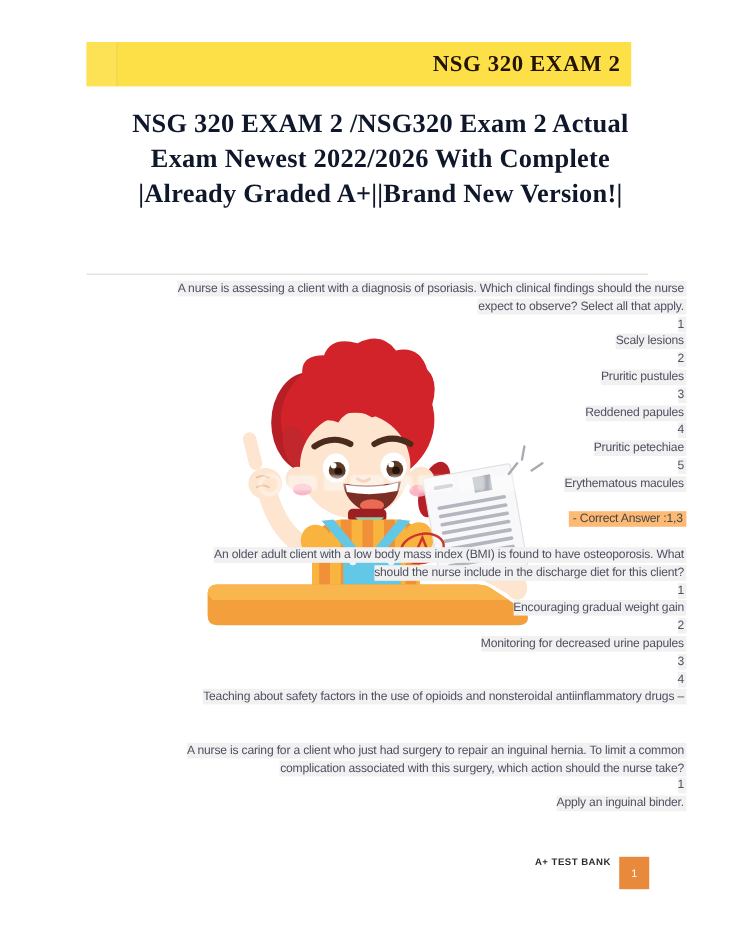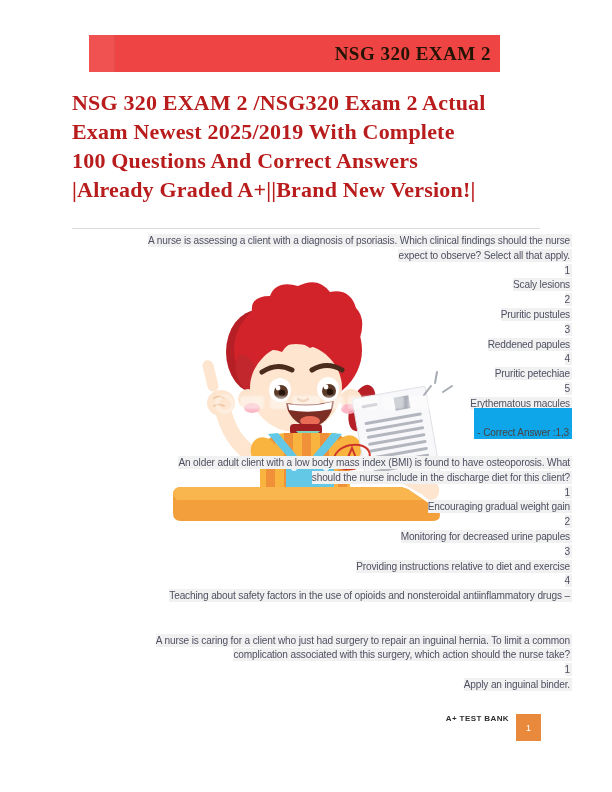--- a/index.html
+++ b/index.html
@@ -3,50 +3,50 @@
 <meta charset="utf-8">
 <style>
   html,body{margin:0;padding:0;background:#888;}
   .page{
     position:relative; width:612px; height:792px; background:#ffffff;
     margin:0 auto; overflow:hidden;
     font-family:"Liberation Sans", sans-serif;
   }
   
   .header-bar{
-    position:absolute; left:89px; top:35px; width:411px; height:37px;
-    background:#ef4444;
+    position:absolute; left:72px; top:35px; width:454px; height:37px;
+    background:#fde047;
   }
   .header-accent{
     position:absolute; left:0; top:0; width:25px; height:100%;
     background:rgba(255,255,255,.08); border-right:1px solid rgba(0,0,0,.06);
   }
   .header-title{
     position:absolute; right:9px; top:0; height:37px; line-height:38px;
     font-family:"Liberation Serif", serif; font-size:19px; font-weight:600;
     color:#231405; letter-spacing:.5px;
   }
   
   .doc-title{
     position:absolute; left:72px; top:88px; width:490px;
     font-family:"Liberation Serif", serif; font-weight:bold;
-    font-size:22px; line-height:29px; color:#b91c1c; letter-spacing:.2px;
+    font-size:22px; line-height:29px; color:#0f172a; letter-spacing:.2px;text-align:center;
   }
   .separator{
     position:absolute; left:72px; top:228px; width:468px; height:1px;
     background:#DCDCDC;
   }
   
   .content{
     position:absolute; left:72px; top:234px; width:500px; z-index:2;
     font-size:10.1px; letter-spacing:-0.15px; color:#4E5060;
   }
   .line{ height:14.8px; line-height:14.6px; white-space:pre;text-align:right; }
   .linebg{ background:#F1F1F2; padding:1px 2px 1px 0; }
-  .hl{ background:#0ea5e9; color:#454545; padding:19px 3px 1px 1px;margin-top:32px; }
+  .hl{ background:#fdba74; color:#454545; padding:1px 3px 1px 1px;margin-top:32px; }
   
   .illustration{
     position:absolute; left:170px; top:277px; width:304px; height:246px; z-index:1;
   }
   
   .footer{
     position:absolute; right:71px; top:714px; height:28px; z-index:3;
     display:flex; align-items:flex-start; gap:7px;
   }
   .footer-brand{
@@ -63,22 +63,21 @@
 
 <div class="page">
 
   <div class="header-bar">
     <div class="header-accent"></div>
     <div class="header-title">NSG 320 EXAM 2</div>
   </div>
 
   <div class="doc-title">
     <div>NSG 320 EXAM 2 /NSG320 Exam 2 Actual</div>
-    <div>Exam Newest 2025/2019 With Complete</div>
-    <div>100 Questions And Correct Answers</div>
+    <div>Exam Newest 2022/2026 With Complete</div>
     <div>|Already Graded A+||Brand New Version!|</div>
   </div>
 
   <div class="separator"></div>
 
   <div class="illustration">
     <svg width="304" height="246" viewBox="170 277 304 246" xmlns="http://www.w3.org/2000/svg">
       <defs>
         <clipPath id="torsoClip">
           <path d="M260,492 L260,462 Q260,436 284,433 L334,433 Q350,436 350,462 L350,492 Z"></path>
@@ -211,21 +210,20 @@
       <div class="line">&nbsp;</div>
       <div class="line"><span class="hl"> - Correct Answer :1,3</span></div>
       <div class="line">&nbsp;</div>
       <div class="line"><span class="linebg">An older adult client with a low body mass index (BMI) is found to have osteoporosis. What</span></div>
       <div class="line"><span class="linebg">should the nurse include in the discharge diet for this client?</span></div>
       <div class="line"><span class="linebg">1</span></div>
       <div class="line"><span class="linebg">Encouraging gradual weight gain</span></div>
       <div class="line"><span class="linebg">2</span></div>
       <div class="line"><span class="linebg">Monitoring for decreased urine papules</span></div>
       <div class="line"><span class="linebg">3</span></div>
-      <div class="line"><span class="linebg">Providing instructions relative to diet and exercise</span></div>
       <div class="line"><span class="linebg">4</span></div>
       <div class="line"><span class="linebg">Teaching about safety factors in the use of opioids and nonsteroidal antiinflammatory drugs –</span></div>
       <div class="line">&nbsp;</div>
       <div class="line">&nbsp;</div>
       <div class="line"><span class="linebg">A nurse is caring for a client who just had surgery to repair an inguinal hernia. To limit a common</span></div>
       <div class="line"><span class="linebg">complication associated with this surgery, which action should the nurse take?</span></div>
       <div class="line"><span class="linebg">1</span></div>
       <div class="line"><span class="linebg">Apply an inguinal binder.</span></div>
     </div>
 

